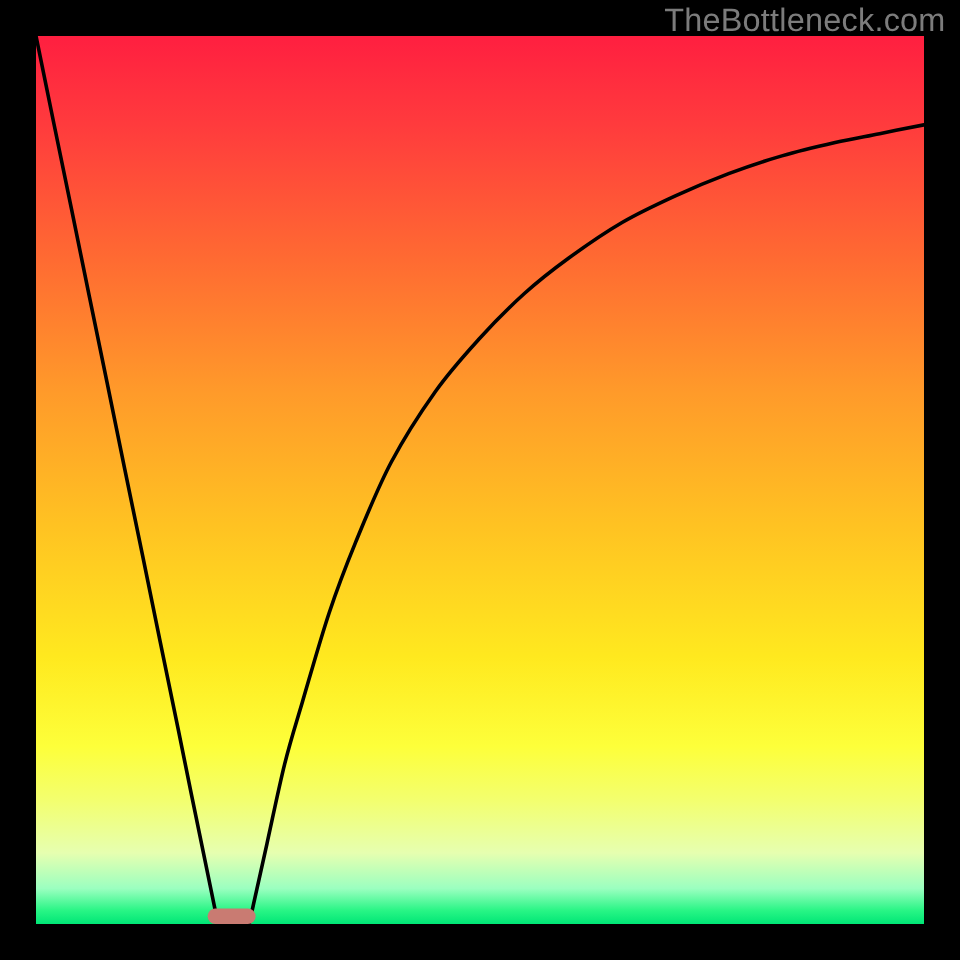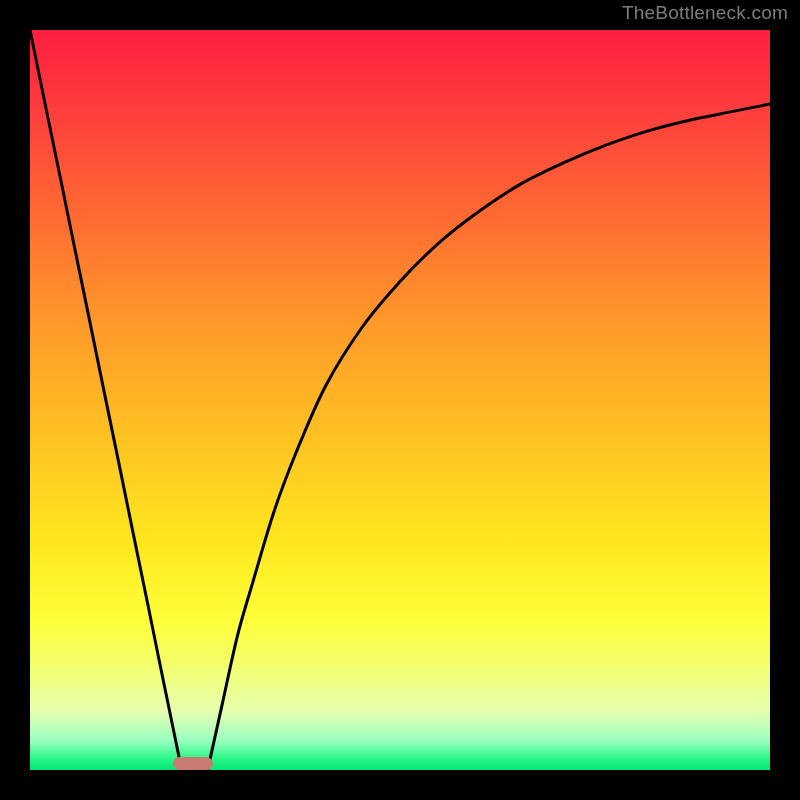--- a/index.html
+++ b/index.html
@@ -15,21 +15,21 @@
     position: relative;
     width: 800px;
     height: 800px;
     background: #000;
   }
   .attribution {
     position: absolute;
     top: 2px;
     right: 12px;
     color: #7c7c7c;
-    font-size: 19px;
+    font-size: 27px;
     font-weight: 400;
     letter-spacing: 0.2px;
     z-index: 5;
   }
   .plot-area {
     position: absolute;
     left: 30px;
     top: 30px;
     width: 740px;
     height: 740px;

